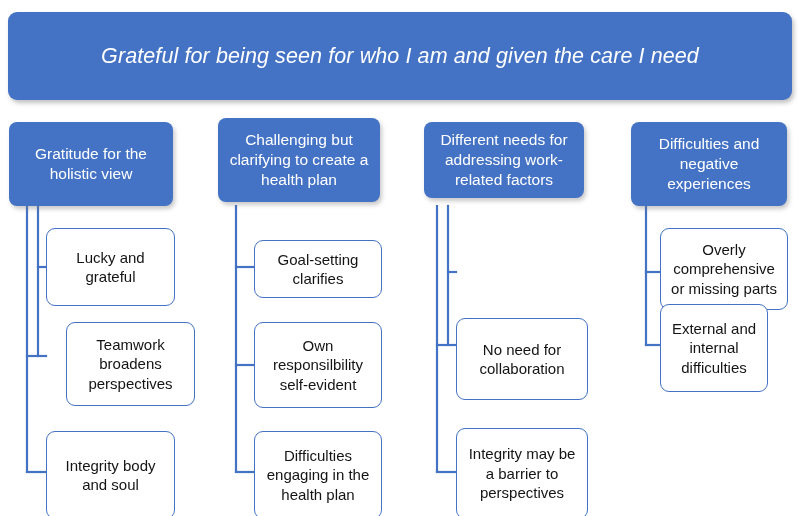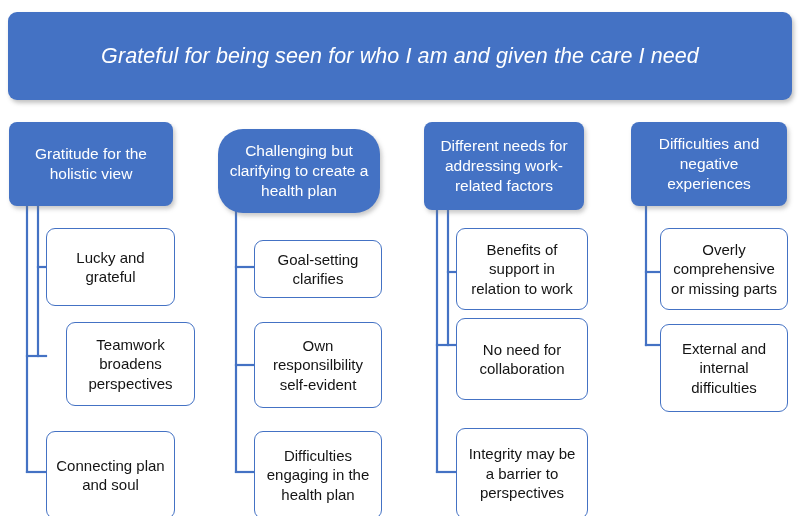--- a/index.html
+++ b/index.html
@@ -132,52 +132,49 @@
   <div class="cat-box" style="left:9px;  top:122px; width:164px; height:84px;">
     <div class="cat-text">Gratitude for the holistic view</div>
   </div>
   <div class="sub-box" style="left:46px; top:228px; width:129px; height:78px;">
     <div class="sub-text">Lucky and grateful</div>
   </div>
   <div class="sub-box" style="left:46px; top:322px; width:129px; height:84px;margin-left:20px;">
     <div class="sub-text">Teamwork broadens perspectives</div>
   </div>
   <div class="sub-box" style="left:46px; top:431px; width:129px; height:88px;">
-    <div class="sub-text">Connecting plan and soul</div>
+    <div class="sub-text">Integrity body and soul</div>
   </div>
 
-  <div class="cat-box" style="left:218px; top:129px; width:162px; height:84px;border-radius:25px;">
+  <div class="cat-box" style="left:218px; top:118px; width:162px; height:84px;">
     <div class="cat-text">Challenging but clarifying to create a health plan</div>
   </div>
   <div class="sub-box" style="left:254px; top:240px; width:128px; height:58px;">
     <div class="sub-text">Goal-setting clarifies</div>
   </div>
   <div class="sub-box" style="left:254px; top:322px; width:128px; height:86px;">
     <div class="sub-text">Own responsilbility self-evident</div>
   </div>
   <div class="sub-box" style="left:254px; top:431px; width:128px; height:88px;">
     <div class="sub-text">Difficulties engaging in the health plan</div>
   </div>
 
-  <div class="cat-box" style="left:424px; top:122px; width:160px; height:88px;justify-content:flex-end;">
+  <div class="cat-box" style="left:424px; top:122px; width:160px; height:76px;justify-content:flex-end;">
     <div class="cat-text">Different needs for addressing work-related factors</div>
-  </div>
-  <div class="sub-box" style="left:456px; top:228px; width:132px; height:82px;">
-    <div class="sub-text">Benefits of support in relation to work</div>
   </div>
   <div class="sub-box" style="left:456px; top:318px; width:132px; height:82px;">
     <div class="sub-text">No need for collaboration</div>
   </div>
   <div class="sub-box" style="left:456px; top:428px; width:132px; height:91px;">
     <div class="sub-text">Integrity may be a barrier to perspectives</div>
   </div>
 
   <div class="cat-box" style="left:631px; top:122px; width:156px; height:84px;">
     <div class="cat-text">Difficulties and negative experiences</div>
   </div>
   <div class="sub-box" style="left:660px; top:228px; width:128px; height:82px;">
     <div class="sub-text">Overly comprehensive or missing parts</div>
   </div>
-  <div class="sub-box" style="left:660px; top:324px; width:128px; height:88px;">
+  <div class="sub-box" style="left:660px; top:304px; width:108px; height:88px;">
     <div class="sub-text">External and internal difficulties</div>
   </div>
 
 </div>
 
 </body></html>

